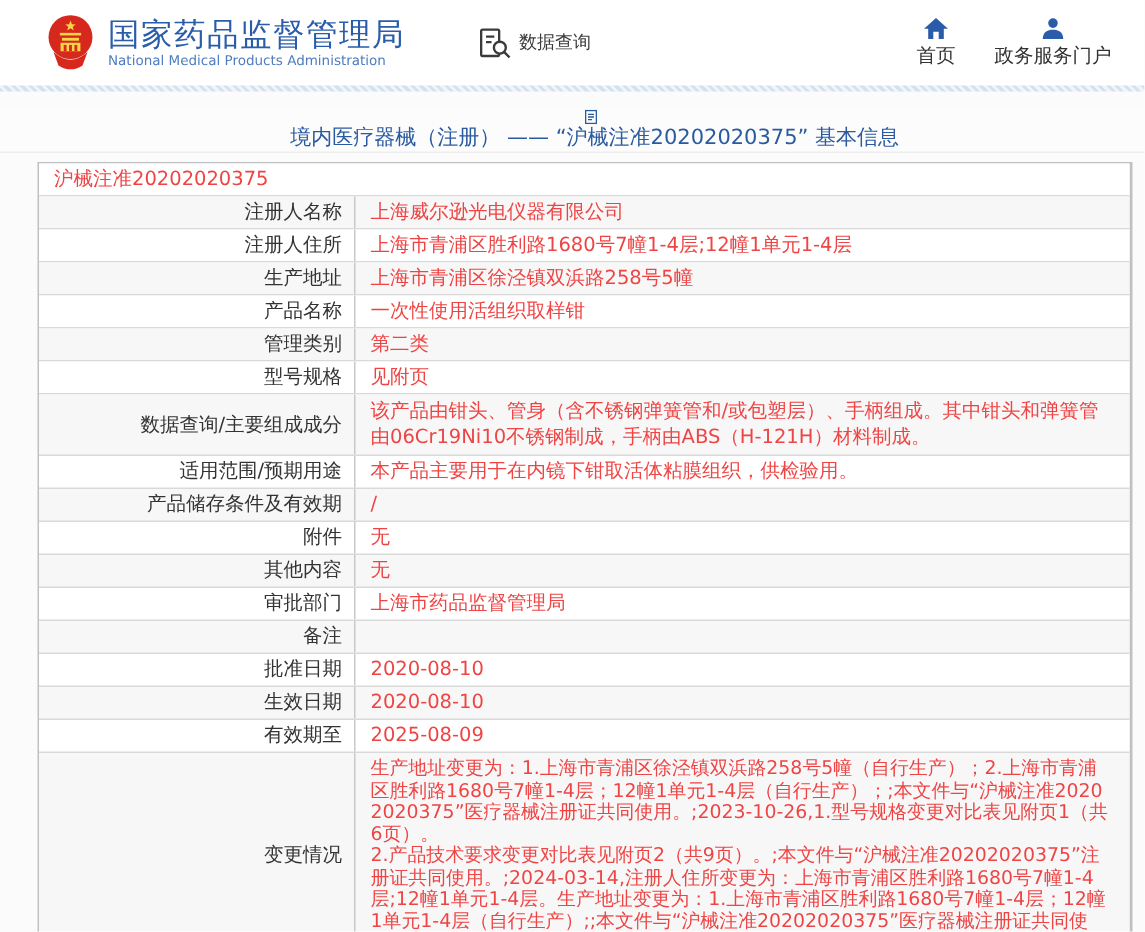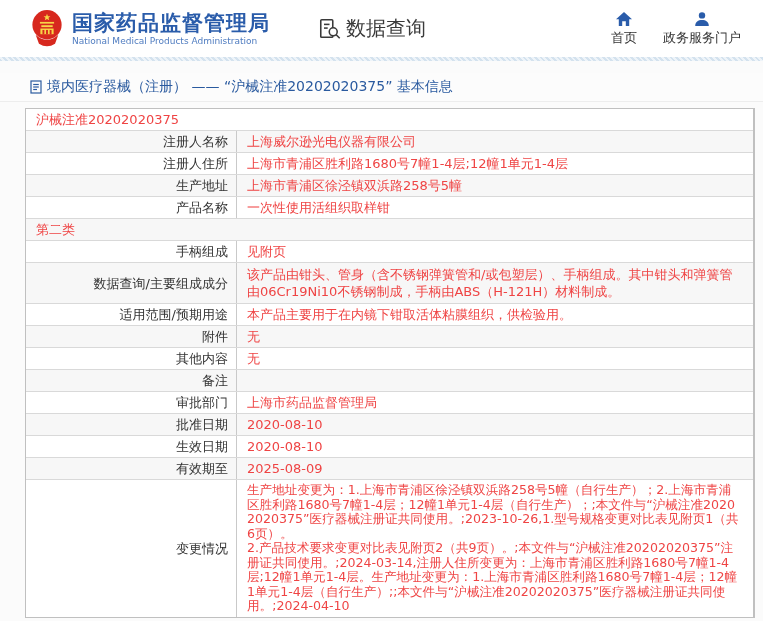--- a/index.html
+++ b/index.html
@@ -4,36 +4,36 @@
 <style>
   * { margin:0; padding:0; box-sizing:border-box; }
   html,body { width:763px; height:621px; overflow:hidden;
     font-family:"DejaVu Sans","Liberation Sans",sans-serif; background:#fbfbfb; color:#333; }
 
   
   .header { height:57px; background:#fff; display:flex; align-items:center; }
   .brand { display:flex; align-items:center; margin-left:30px; }
   .emblem { width:34px; height:42px; flex:0 0 auto; }
   .brand-text { margin-left:8px; }
-  .brand-cn { font-size:21px; font-weight:bold; color:#2a5caa; letter-spacing:1px; line-height:24px; }
+  .brand-cn { font-size:21px; font-weight:normal; color:#2a5caa; letter-spacing:1px; line-height:24px; }
   .brand-en { font-size:9px; color:#4f7cc0; line-height:12px; }
   .dataquery { display:flex; align-items:center; margin-left:48px; }
   .dataquery-icon { width:24px; height:24px; }
-  .dataquery-label { font-size:20px; color:#3a3a3a; margin-left:4px; }
+  .dataquery-label { font-size:12px; color:#3a3a3a; margin-left:4px; }
   .header-right { margin-left:auto; margin-right:22px; display:flex; gap:26px; }
   .hnav { display:flex; flex-direction:column; align-items:center; cursor:pointer; }
   .hnav-icon { width:16px; height:14px; margin-bottom:4px; }
   .hnav-label { font-size:13px; color:#333; line-height:15px; }
 
   .header-band { height:4px;
     background:repeating-linear-gradient(45deg,#d4e2ee 0,#d4e2ee 2px,#eef4f9 2px,#eef4f9 4px); }
 
   
   .breadcrumb { margin-top:12px; height:29px; display:flex; align-items:center;
-    padding-left:30px; background:#fcfcfc; border-bottom:1px solid #ededed; }
+    padding-left:30px; background:#fcfcfc; border-bottom:1px solid #ededed;flex-direction:column; }
   .bc-icon { width:12px; height:14px; margin-right:5px; }
   .bc-text { font-size:14px; color:#2a5a9f; }
 
   
   .info-table { margin:6px 0 0 25px; width:730px; background:#fff;
     border:1px solid #c0c0c0; border-right:2px solid #c0c0c0; }
   .row { display:flex; align-items:center; border-bottom:1px solid #d9d9d9; background:#fff; }
   .row:last-child { border-bottom:none; }
   .row:nth-child(even) { background:#f7f7f7; }
   .cell-label { width:211px; flex:0 0 auto; text-align:right;
@@ -122,49 +122,54 @@
   </div>
   <div class="row">
     <div class="cell-label">生产地址</div>
     <div class="cell-value">上海市青浦区徐泾镇双浜路258号5幢</div>
   </div>
   <div class="row">
     <div class="cell-label">产品名称</div>
     <div class="cell-value">一次性使用活组织取样钳</div>
   </div>
   <div class="row">
+    <div class="cell-label">管理类别</div>
     <div class="cell-value">第二类</div>
   </div>
   <div class="row">
-    <div class="cell-label">手柄组成</div>
+    <div class="cell-label">型号规格</div>
     <div class="cell-value">见附页</div>
   </div>
   <div class="row tall">
     <div class="cell-label">数据查询/主要组成成分</div>
     <div class="cell-value">该产品由钳头、管身（含不锈钢弹簧管和/或包塑层）、手柄组成。其中钳头和弹簧管由06Cr19Ni10不锈钢制成，手柄由ABS（H-121H）材料制成。</div>
   </div>
   <div class="row">
     <div class="cell-label">适用范围/预期用途</div>
     <div class="cell-value">本产品主要用于在内镜下钳取活体粘膜组织，供检验用。</div>
   </div>
   <div class="row">
+    <div class="cell-label">产品储存条件及有效期</div>
+    <div class="cell-value">/</div>
+  </div>
+  <div class="row">
     <div class="cell-label">附件</div>
     <div class="cell-value">无</div>
   </div>
   <div class="row">
     <div class="cell-label">其他内容</div>
     <div class="cell-value">无</div>
   </div>
   <div class="row">
+    <div class="cell-label">审批部门</div>
+    <div class="cell-value">上海市药品监督管理局</div>
+  </div>
+  <div class="row">
     <div class="cell-label">备注</div>
     <div class="cell-value empty"></div>
-  </div>
-  <div class="row">
-    <div class="cell-label">审批部门</div>
-    <div class="cell-value">上海市药品监督管理局</div>
   </div>
   <div class="row">
     <div class="cell-label">批准日期</div>
     <div class="cell-value">2020-08-10</div>
   </div>
   <div class="row">
     <div class="cell-label">生效日期</div>
     <div class="cell-value">2020-08-10</div>
   </div>
   <div class="row">

